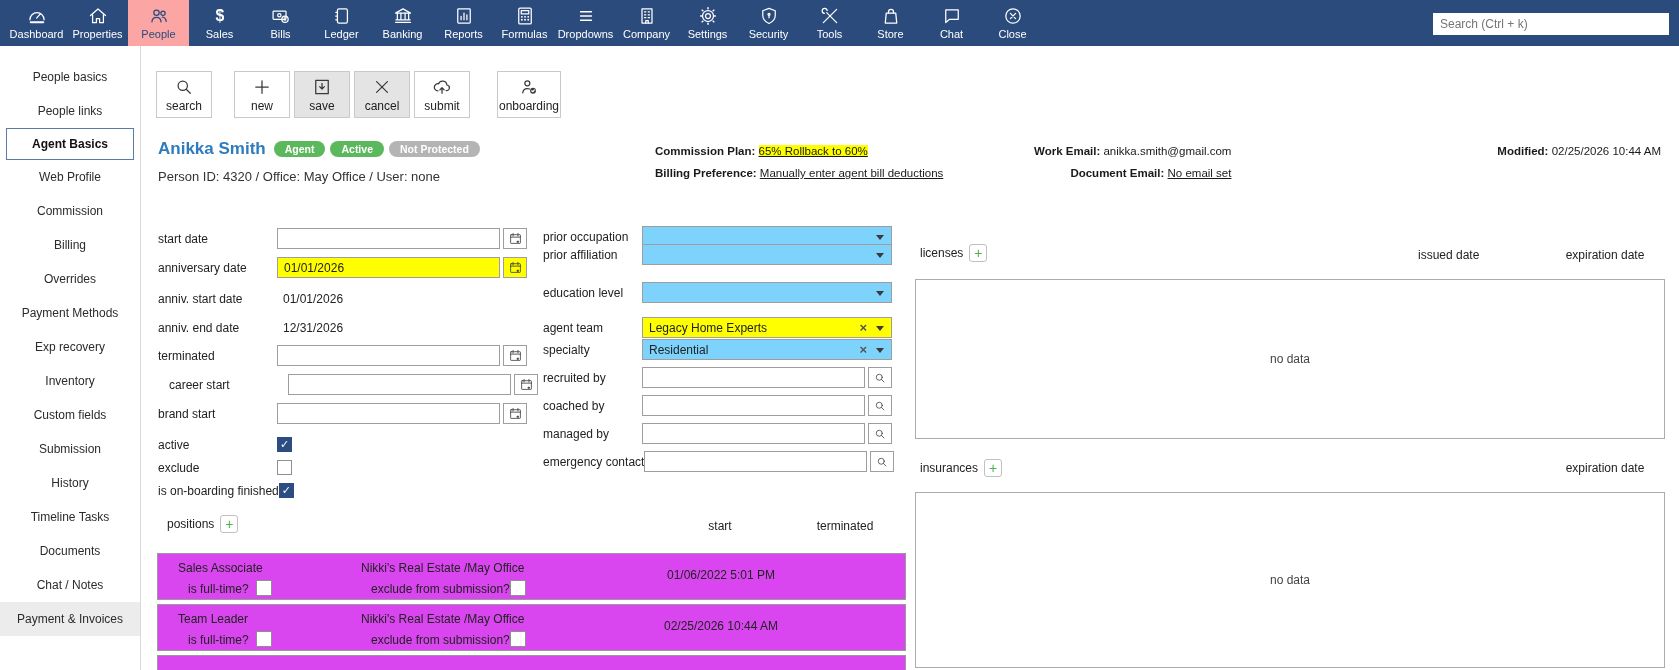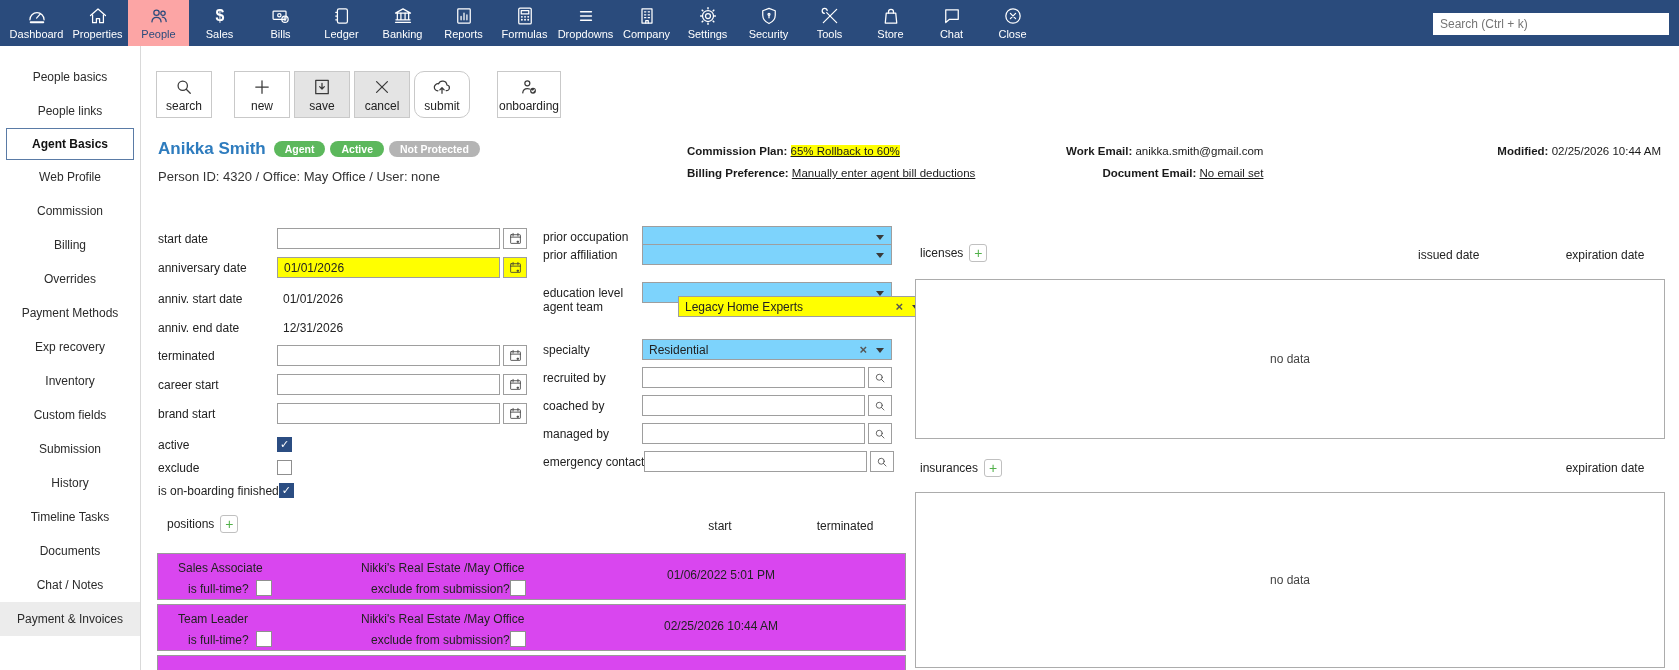--- a/index.html
+++ b/index.html
@@ -24,30 +24,30 @@
                color:#2b2b2b; cursor:pointer; }
   .side-item.active { font-weight:bold; color:#111; border:1px solid #5a7ba6; margin:0 6px; height:32px; }
   .side-item.hover { background:#ececec; }
 
   
   .toolbar { position:absolute; left:156px; top:71px; display:flex; }
   .tbtn { width:56px; height:47px; border:1px solid #c9c9c9; background:#fff; display:flex; flex-direction:column;
           align-items:center; justify-content:center; gap:2px; font-size:12px; color:#222; cursor:pointer; }
   .tbtn svg { width:20px; height:20px; color:#3a3a3a; }
   .tbtn.pressed { background:#e4e4e4; }
-  .mr22{margin-right:22px;} .mr4{margin-right:4px;} .mr27{margin-right:27px;border-radius:10px;} .w62{width:64px;}
+  .mr22{margin-right:22px;} .mr4{margin-right:4px;} .mr27{margin-right:27px;} .w62{width:64px;}
 
   
   .name-row { position:absolute; left:158px; top:139px; display:flex; align-items:center; }
   .agent-name { font-size:17px; font-weight:bold; color:#2e7cbe; margin-right:8px; }
   .badge { font-size:10.5px; font-weight:bold; color:#fff; background:#5cb85c; border-radius:9px; padding:2px 11px; margin-right:5px; }
   .badge.gray { background:#b4b4b4; }
   .person-line { position:absolute; left:158px; top:169px; font-size:13px; color:#333; }
   .meta { font-size:11.5px; color:#1a1a1a; }
-  .meta b { font-weight:bold;margin-left:32px; }
+  .meta b { font-weight:bold; }
   .meta .lnk { color:#1a1a1a; text-decoration:underline; cursor:pointer; }
   .hl { background:#ffff00; }
   .meta-line2 { margin-top:10px;text-align:right; }
   .meta-commission { position:absolute; left:655px; top:145px; }
   .meta-email { position:absolute; left:1034px; top:145px; }
   .meta-modified { position:absolute; right:18px; top:145px; }
 
   
   .frow { position:absolute; height:21px; display:flex; align-items:center; }
   .frow .lbl { flex:0 0 119px; color:#222; white-space:nowrap; }
@@ -360,21 +360,21 @@
         <input value="" style="">
       </span>
     <span class="cal-btn">
         <svg viewBox="0 0 24 24" class="ic">
           <rect x="3" y="5" width="18" height="16" rx="1"></rect>
           <path d="M7.5 2.5v5M16.5 2.5v5M3 9.5h18"></path>
           <path d="M15.5 17h2v2h-2z" fill="currentColor"></path>
         </svg>
       </span>
   </div>
-  <div class="frow" style="left:158px;top:374px;">
+  <div class="frow" style="left:169px;top:374px;">
     <span class="lbl">career start</span>
     <span class="datebox">
         <input value="" style="">
       </span>
     <span class="cal-btn">
         <svg viewBox="0 0 24 24" class="ic">
           <rect x="3" y="5" width="18" height="16" rx="1"></rect>
           <path d="M7.5 2.5v5M16.5 2.5v5M3 9.5h18"></path>
           <path d="M15.5 17h2v2h-2z" fill="currentColor"></path>
         </svg>
@@ -420,21 +420,21 @@
         <span class="caret"></span>
       </span>
   </div>
   <div class="frow mid" style="left:543px;top:282px;">
     <span class="lbl">education level</span>
     <span class="selectbox">
         <span></span>
         <span class="caret"></span>
       </span>
   </div>
-  <div class="frow mid" style="left:543px;top:296px;gap:36px;">
+  <div class="frow mid" style="left:543px;top:317px;">
     <span class="lbl">agent team</span>
     <span class="selectbox yellow">
         <span>Legacy Home Experts</span>
         <span class="clear-x">×</span>
         <span class="caret"></span>
       </span>
   </div>
   <div class="frow mid" style="left:543px;top:339px;">
     <span class="lbl">specialty</span>
     <span class="selectbox">

